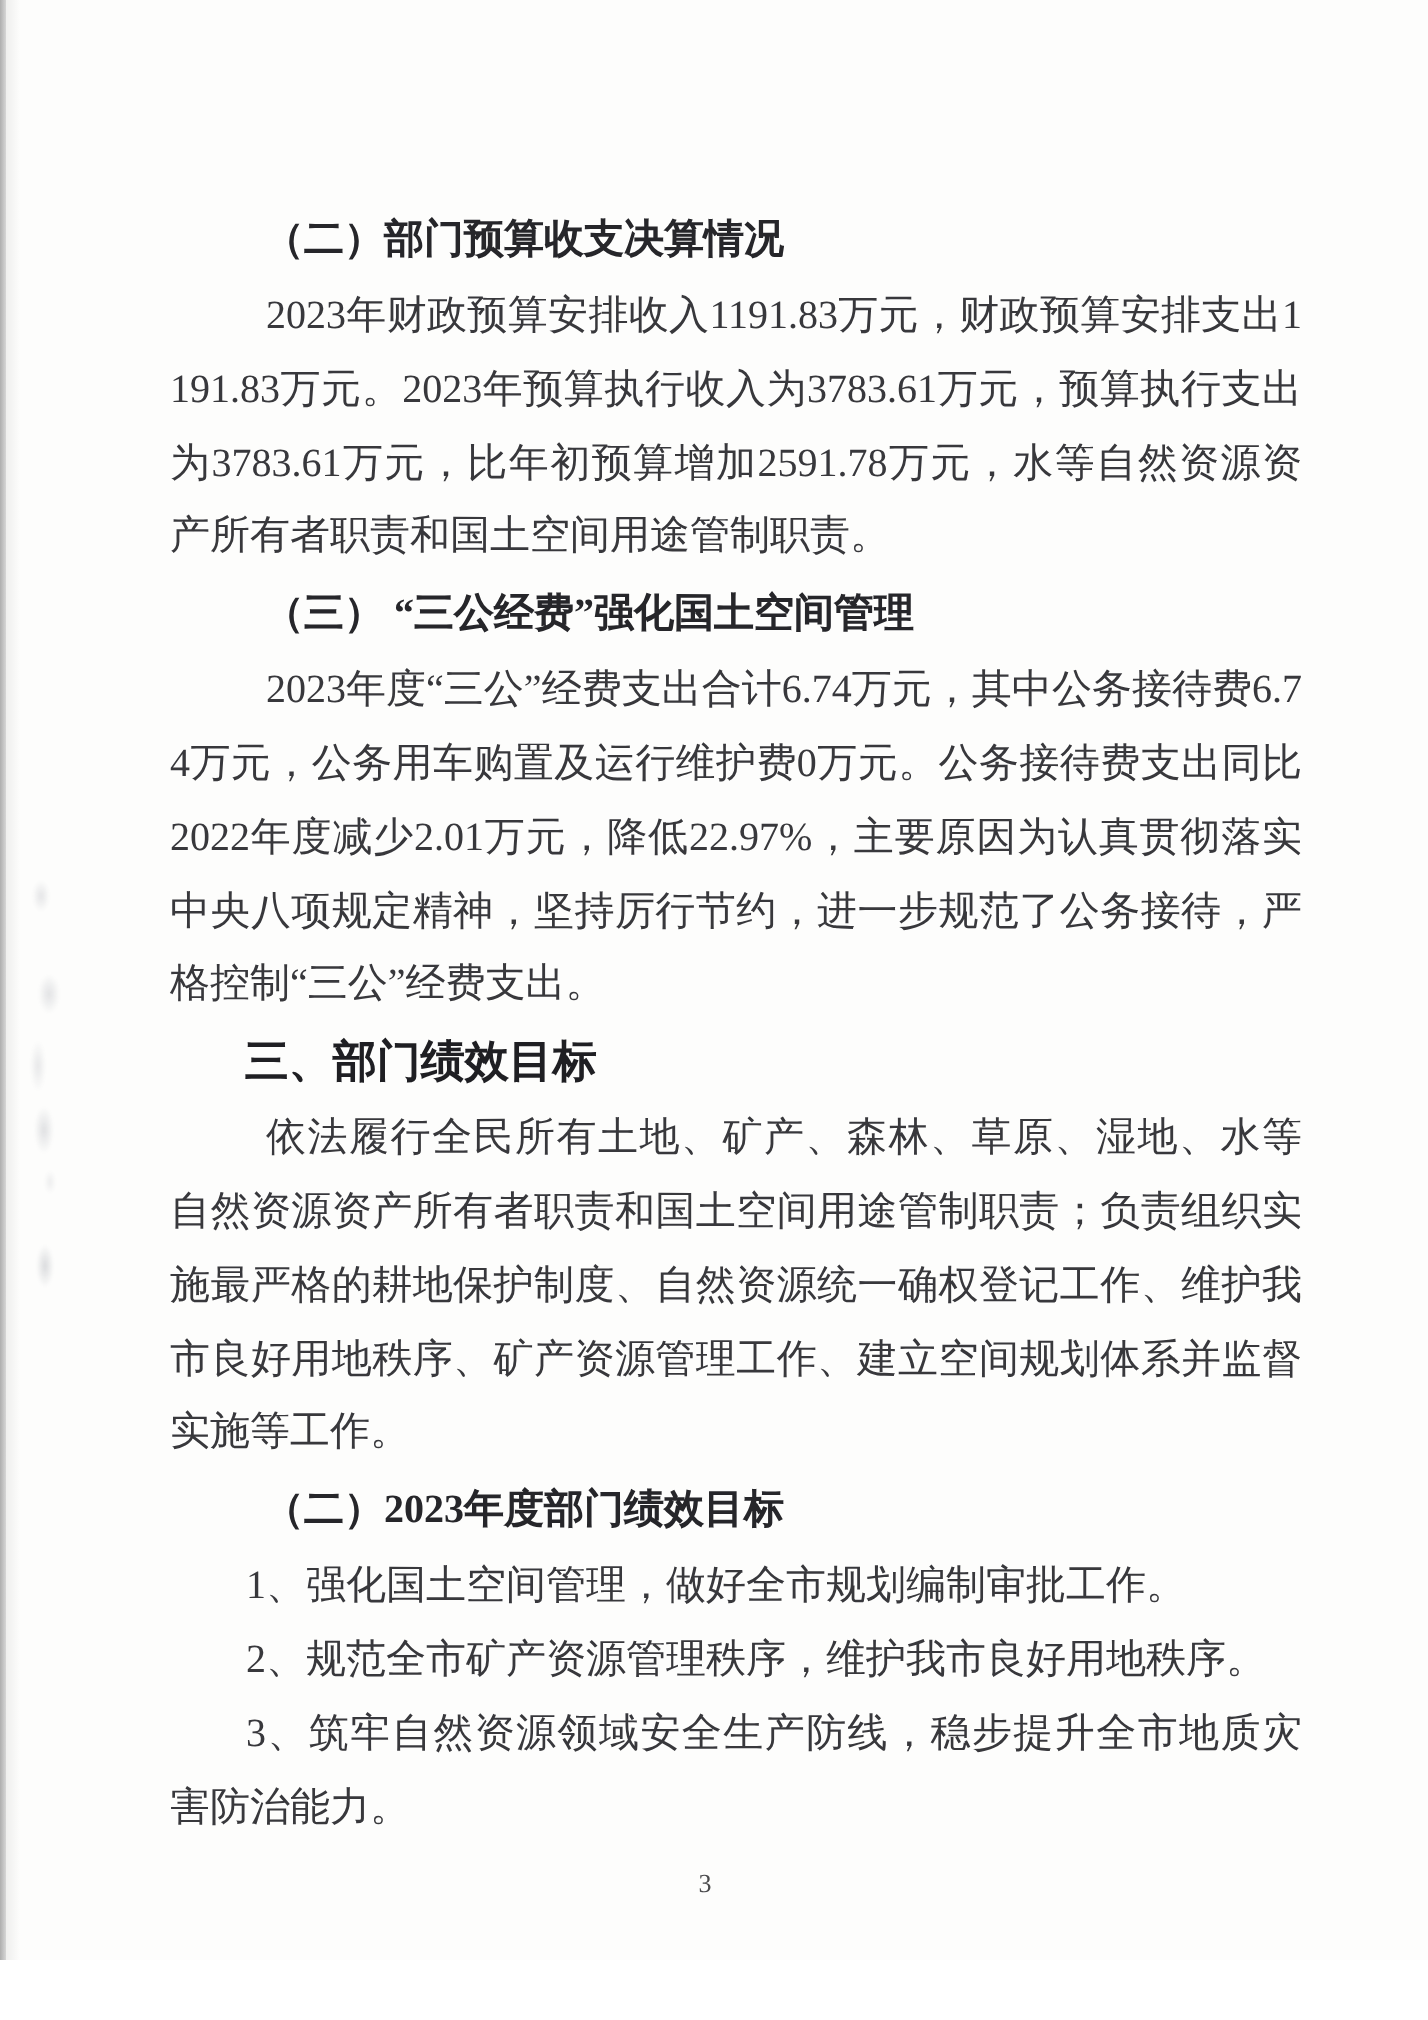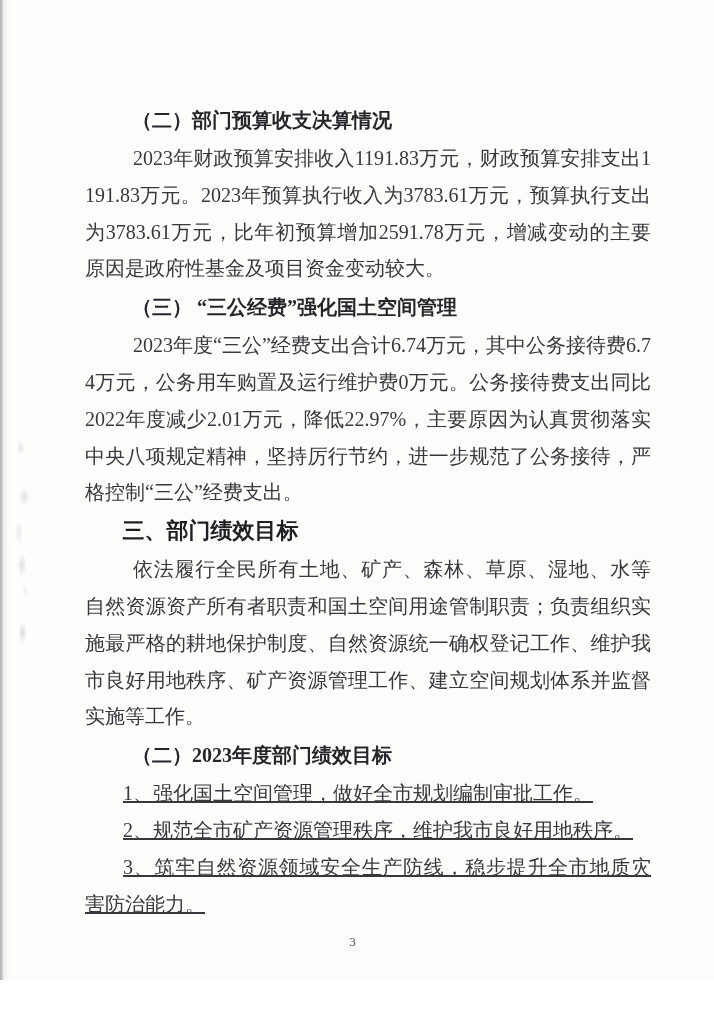--- a/index.html
+++ b/index.html
@@ -58,21 +58,20 @@
     word-break: break-all;
     color: #38383c;
   }
   .item {
     font-size: 20px;
     line-height: 36.8px;
     text-indent: 1.9em;
     text-align: justify;
     word-break: break-all;
     color: #38383c;
-    text-decoration: underline;
   }
   .page-num {
     position: absolute;
     left: 0; right: 8px;
     top: 934px;
     text-align: center;
     font-size: 13px;
     color: #4a4a4c;
     letter-spacing: 1px;
   }
@@ -101,21 +100,21 @@
   <div class="smudge s2"></div>
   <div class="smudge s3"></div>
   <div class="smudge s4"></div>
   <div class="smudge s5"></div>
   <div class="smudge s6"></div>
 
   <div class="content">
 
     <div class="h-sub">（二）部门预算收支决算情况</div>
 
-    <div class="para">2023年财政预算安排收入1191.83万元，财政预算安排支出1191.83万元。2023年预算执行收入为3783.61万元，预算执行支出为3783.61万元，比年初预算增加2591.78万元，增减变动的主要原因是政府性基金及项目资金变动较大。</div>
+    <div class="para">2023年财政预算安排收入1191.83万元，财政预算安排支出1191.83万元。2023年预算执行收入为3783.61万元，预算执行支出为3783.61万元，比年初预算增加2591.78万元，水等自然资源资产所有者职责和国土空间用途管制职责。</div>
 
     <div class="h-sub">（三） “三公经费”强化国土空间管理</div>
 
     <div class="para">2023年度“三公”经费支出合计6.74万元，其中公务接待费6.74万元，公务用车购置及运行维护费0万元。公务接待费支出同比2022年度减少2.01万元，降低22.97%，主要原因为认真贯彻落实中央八项规定精神，坚持厉行节约，进一步规范了公务接待，严格控制“三公”经费支出。</div>
 
     <div class="h-major">三、部门绩效目标</div>
 
 
     <div class="para">依法履行全民所有土地、矿产、森林、草原、湿地、水等自然资源资产所有者职责和国土空间用途管制职责；负责组织实施最严格的耕地保护制度、自然资源统一确权登记工作、维护我市良好用地秩序、矿产资源管理工作、建立空间规划体系并监督实施等工作。</div>
 

